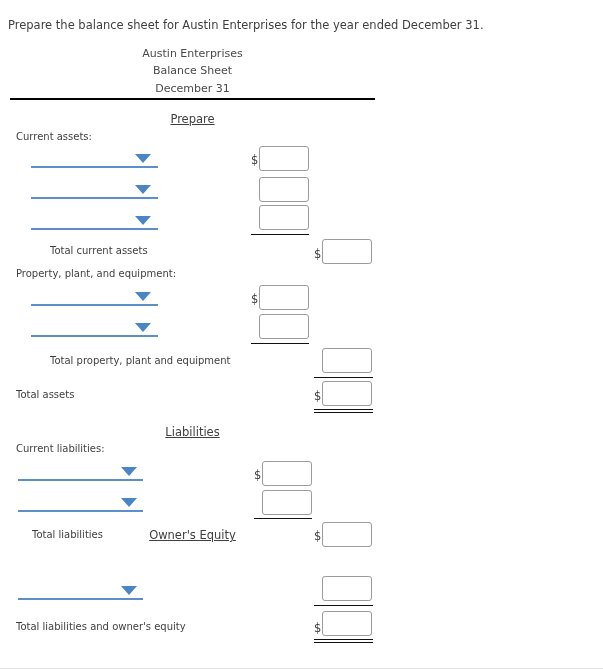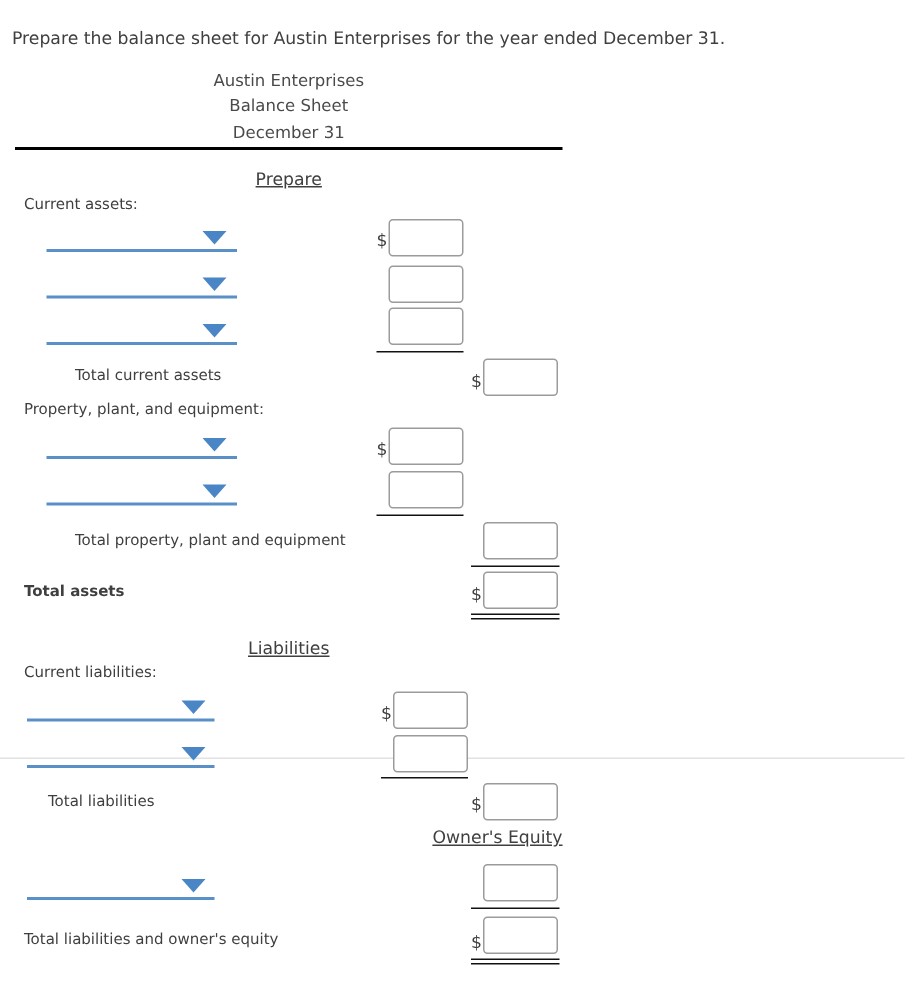--- a/index.html
+++ b/index.html
@@ -13,21 +13,21 @@
     position: relative;
     font-family: "DejaVu Sans", "Liberation Sans", sans-serif;
     font-size: 11.5px;
     color: #3a3a3a;
     overflow: hidden;
   }
   .page {
     position: absolute;
     left: 0; top: 0;
     width: 603px;
-    height: 506px;
+    height: 669px;
     border-bottom: 1px solid #e2e2e2;
     box-sizing: border-box;
   }
 
   
   .prompt {
     position: absolute;
     left: 8px;
     top: 18px;
     font-size: 11.5px;
@@ -186,21 +186,21 @@
 
   <div class="dollar" style="left:251px; top:292px;">$</div>
   <div class="abox" style="left:259px; top:285px;"></div>
   <div class="abox" style="left:259px; top:314px;"></div>
   <div class="rule-sub" style="left:251px; top:343px; width:58px;"></div>
 
   <div class="label" style="left:50px; top:355px;text-align:right;">Total property, plant and equipment</div>
   <div class="abox" style="left:322px; top:348px;"></div>
   <div class="rule-sub" style="left:314px; top:377px; width:59px;"></div>
 
-  <div class="label" style="left:16px; top:389px;font-weight:bold;">Total assets</div>
+  <div class="label" style="left:16px; top:389px;">Total assets</div>
   <div class="dollar" style="left:314px; top:389px;">$</div>
   <div class="abox" style="left:322px; top:381px;"></div>
   <div class="rule-double" style="left:314px; top:409px; width:59px;"></div>
 
   <div class="section-title" style="top:425px;">
     <span>Liabilities</span>
   </div>
 
   <div class="label" style="left:16px; top:443px;">Current liabilities:</div>
 
@@ -215,21 +215,21 @@
 
   <div class="dollar" style="left:254px; top:468px;">$</div>
   <div class="abox" style="left:262px; top:461px;"></div>
   <div class="abox" style="left:262px; top:490px;"></div>
   <div class="rule-sub" style="left:254px; top:518px; width:58px;"></div>
 
   <div class="label" style="left:32px; top:529px;text-align:center;">Total liabilities</div>
   <div class="dollar" style="left:314px; top:529px;">$</div>
   <div class="abox" style="left:322px; top:522px;"></div>
 
-  <div class="section-title" style="top:551px;text-align:right;">
+  <div class="section-title" style="top:528px;">
     <span>Owner's Equity</span>
   </div>
 
   <div class="dropdown" style="left:18px; top:578px; width:125px;">
     <span class="dd-arrow" style="left:103px;"></span>
     <span class="dd-line"></span>
   </div>
 
   <div class="abox" style="left:322px; top:576px;"></div>
   <div class="rule-sub" style="left:314px; top:605px; width:59px;"></div>

